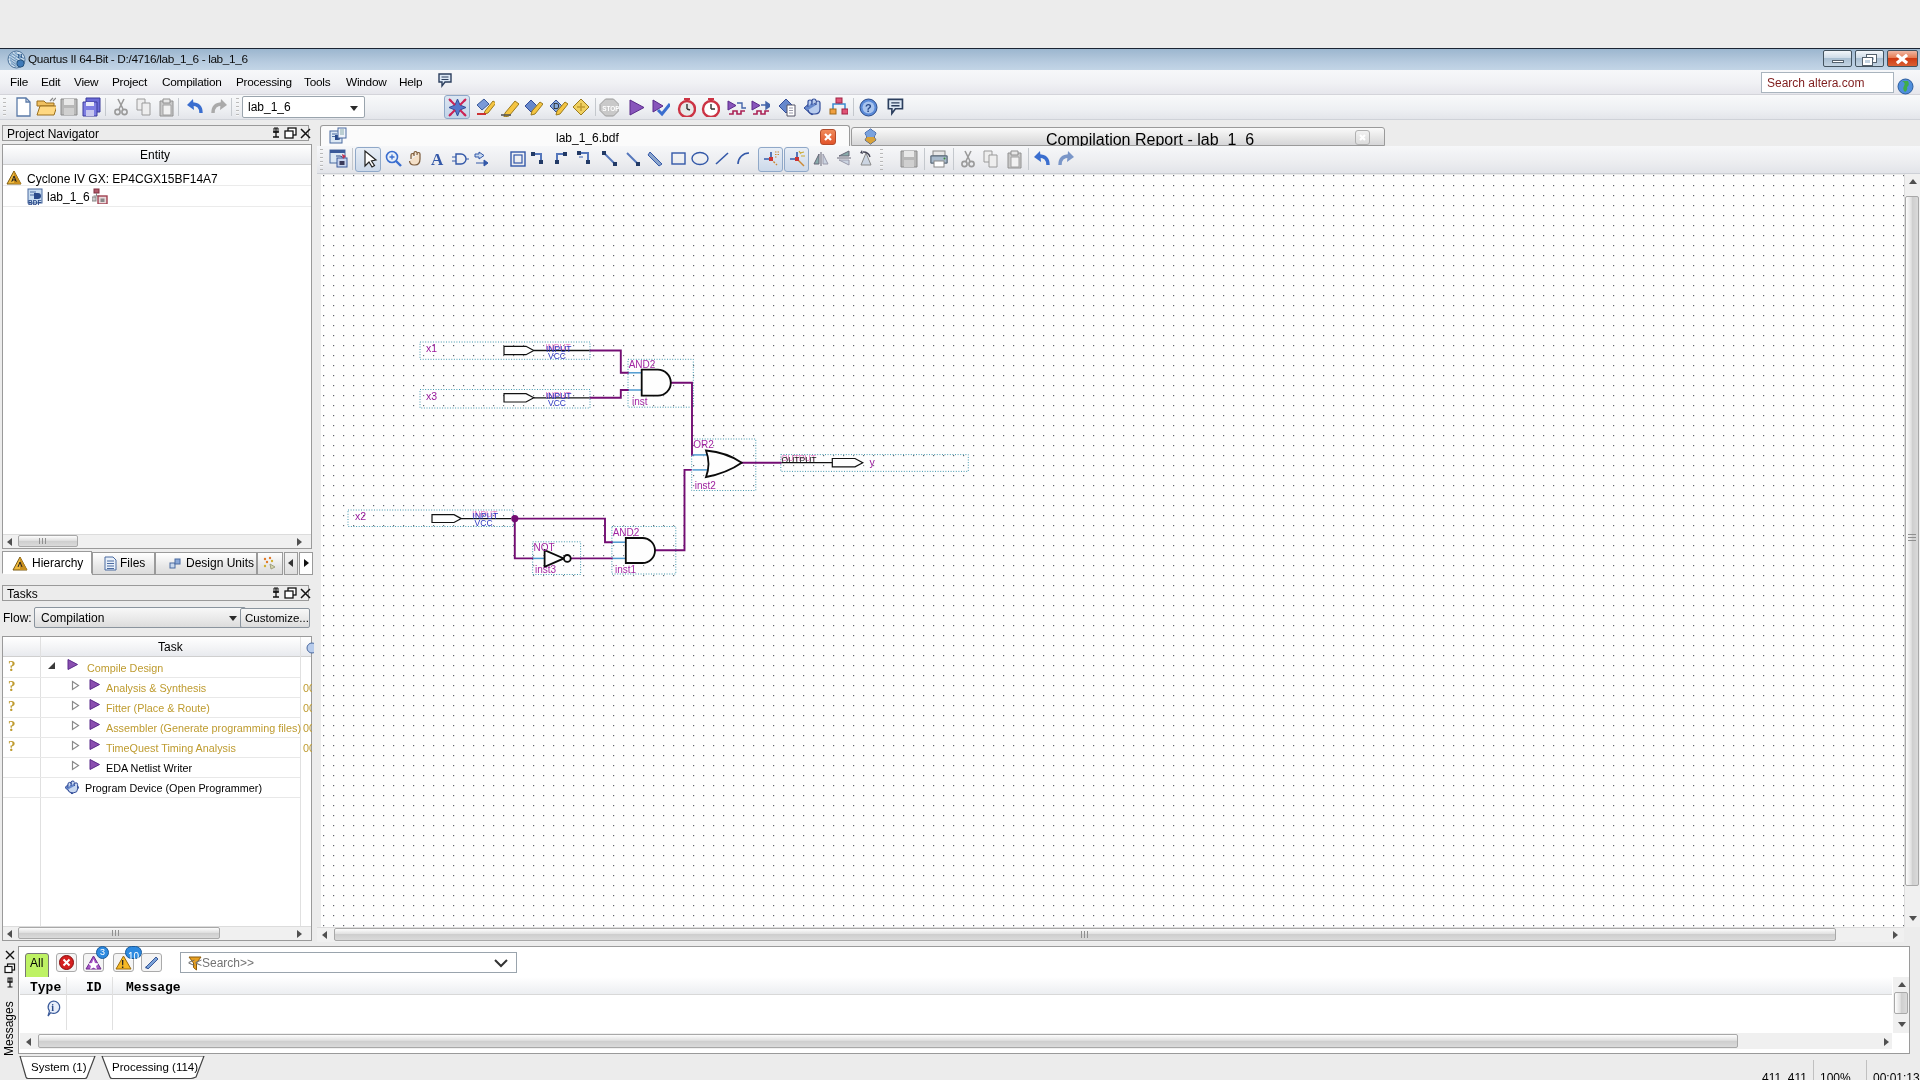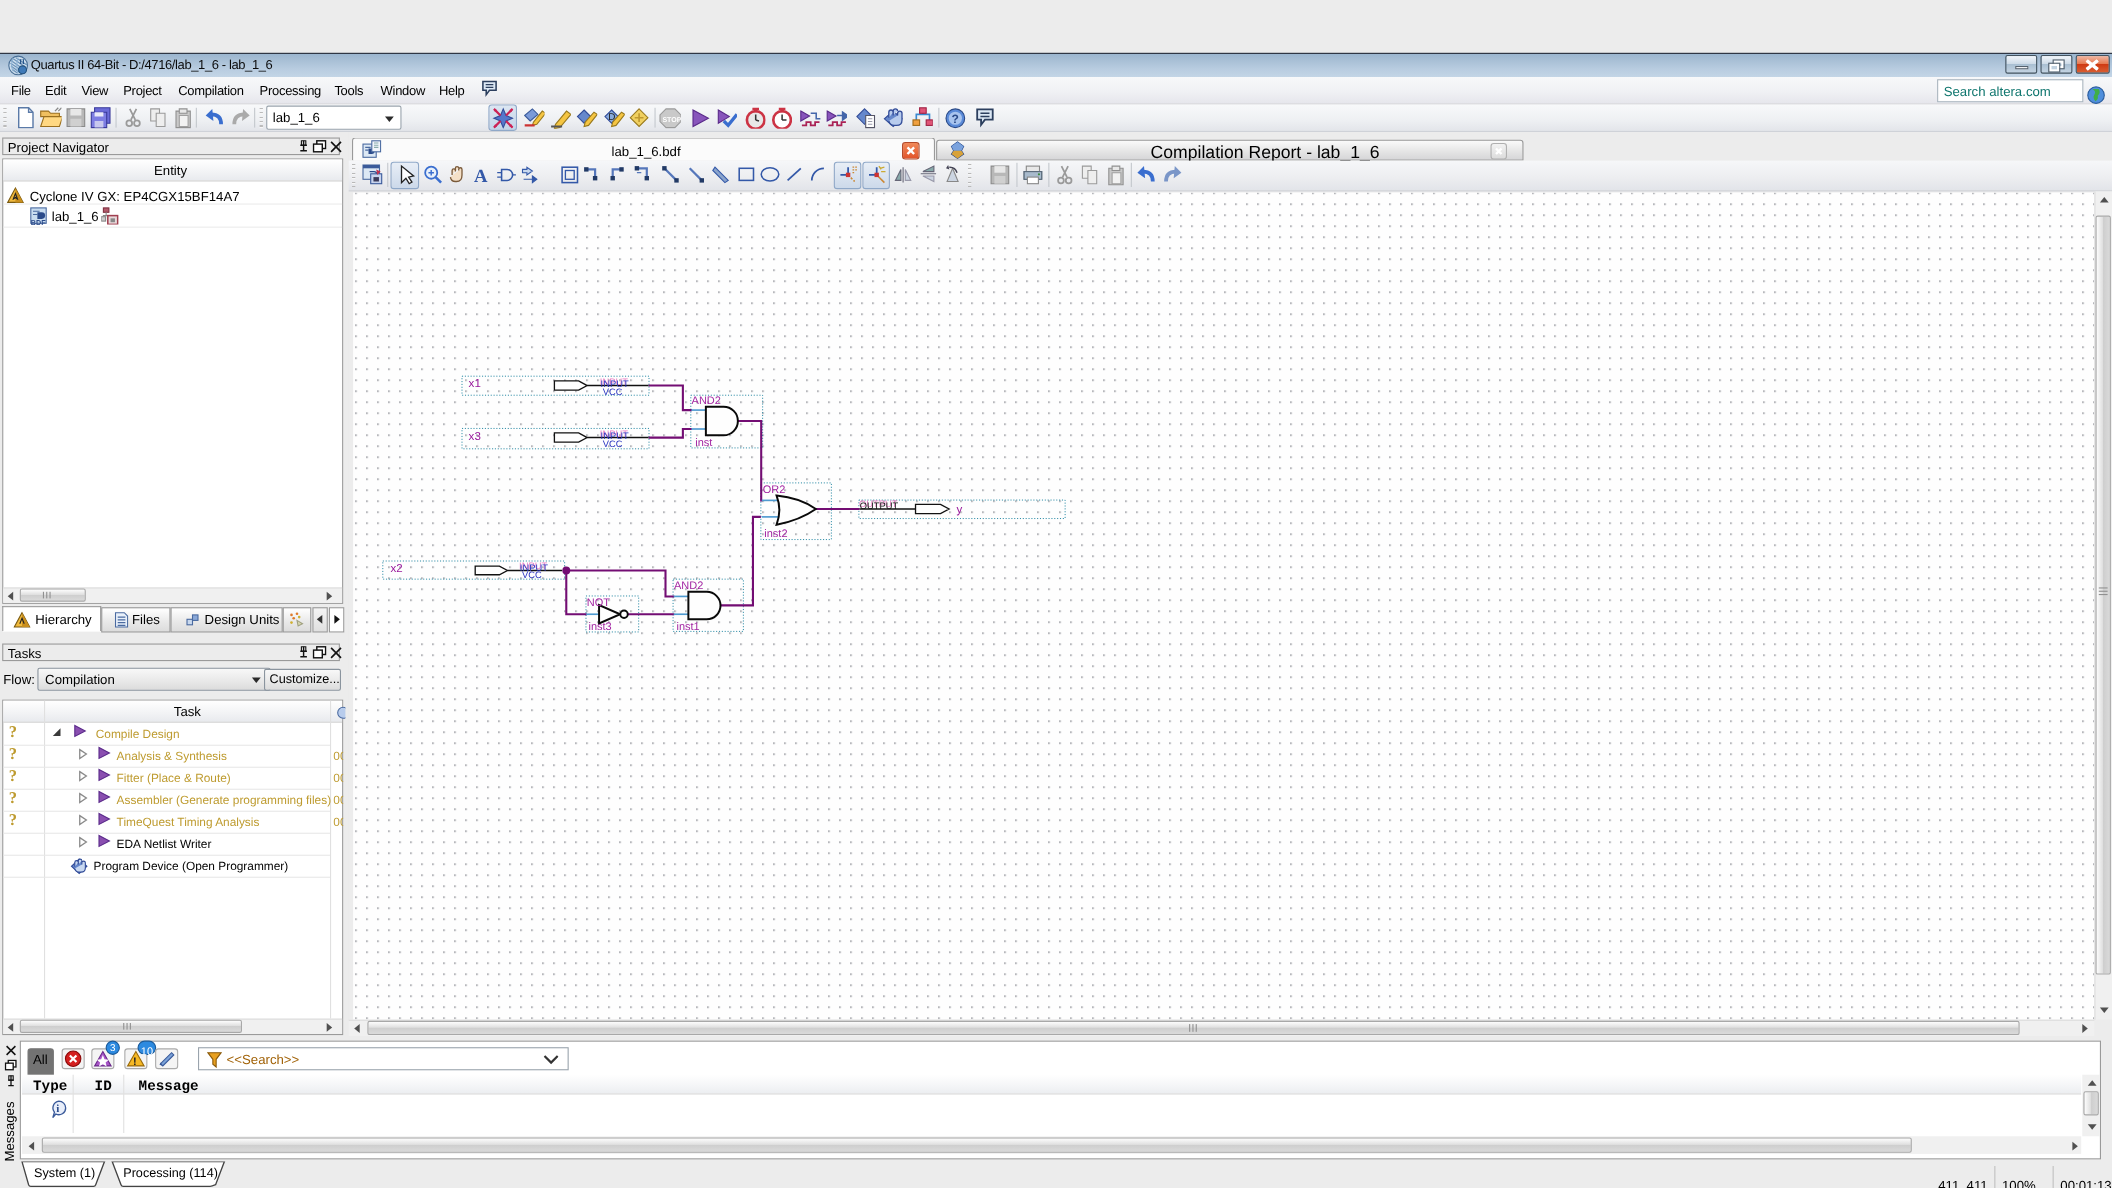--- a/index.html
+++ b/index.html
@@ -17,21 +17,21 @@
 #btn-min  { left:1823px; width:29px; background:linear-gradient(#f2f6fa 0%, #cfdce8 45%, #a9bfd2 50%, #c4d4e2 100%); }
 #btn-max  { left:1855px; width:29px; background:linear-gradient(#f2f6fa 0%, #cfdce8 45%, #a9bfd2 50%, #c4d4e2 100%); }
 #btn-close{ left:1887px; width:31px; background:linear-gradient(#f0b7a3 0%, #e67c54 45%, #cf3a13 50%, #d95f33 100%); }
 
 
 #menubar { left:0; top:22px; width:1920px; height:25px;
   background:linear-gradient(#f7f8fa 0%, #f0f1f4 55%, #e6e6ec 100%);
   border-bottom:1px solid #d4d4da; }
 .menuitem { position:absolute; top:27px; font-size:11.8px; letter-spacing:-0.25px; color:#000; }
 #searchbox { left:1761px; top:24px; width:133px; height:21px; background:#fff; border:1px solid #a9b4be; }
-#searchbox span { position:absolute; left:5px; top:3px; color:#0f766e; font-size:12px; }
+#searchbox span { position:absolute; left:5px; top:3px; color:#7f1d1d; font-size:12px; }
 
 
 #toolbar { left:0; top:47px; width:1920px; height:25px;
   background:linear-gradient(#f8f9fa 0%, #eef0f3 60%, #e3e5ea 100%);
   border-bottom:1px solid #cfd2d8; }
 .tsep { position:absolute; top:3px; width:1px; height:18px; background:#c4c8cd; }
 .ticon { position:absolute; top:2px; width:20px; height:20px; }
 #combo-top { left:242px; top:48px; width:123px; height:22px; background:#fff; border:1px solid #9aa4ad; border-radius:2px; }
 #combo-top .txt { position:absolute; left:5px; top:3px; font-size:12px; }
 .combo-arrow { position:absolute; width:0; height:0; border-left:4px solid transparent; border-right:4px solid transparent; border-top:5px solid #2b2b2b; }
@@ -729,21 +729,21 @@
   <svg class="abs" style="left:4px;top:915px" width="12" height="12">
       <rect x="3.5" y="1" width="7" height="6" fill="#fff" stroke="#111" stroke-width="1.2"></rect>
       <rect x="1" y="3.5" width="7" height="6" fill="#fff" stroke="#111" stroke-width="1.2"></rect>
     </svg>
   <svg class="abs" style="left:4px;top:929px" width="12" height="12">
       <path d="M6 1 v4 M3.5 5 h5 M6 5 v5 M3.5 10 h5" stroke="#111" stroke-width="1.2" fill="none"></path>
       <rect x="4" y="1" width="4" height="4" fill="none" stroke="#111"></rect>
     </svg>
   <div class="abs" style="left:2px;top:1008px;font-size:12px;transform:rotate(-90deg);transform-origin:0 0;white-space:nowrap">Messages</div>
 
-  <div class="abs" style="left:25px;top:905px;width:24px;height:27px;border:1px solid #777;border-radius:3px;background:#737373">
+  <div class="abs" style="left:25px;top:905px;width:24px;height:27px;border:1px solid #777;border-radius:3px;background:#bef264">
       <span style="position:absolute;left:4px;top:2px;font-size:12px">All</span>
     </div>
   <div class="abs" style="left:56px;top:905px;width:21px;height:19px;border:1px solid #aaa;border-radius:3px;background:#f4f4f4"><svg width="19" height="17">
         <circle cx="9.5" cy="8.5" r="7" fill="#d42020" stroke="#8a0a0a"></circle>
         <path d="M6.5 5.5 L12.5 11.5 M12.5 5.5 L6.5 11.5" stroke="#fff" stroke-width="2"></path>
       </svg></div>
   <div class="abs" style="left:83px;top:905px;width:21px;height:19px;border:1px solid #aaa;border-radius:3px;background:#f4f4f4"><svg width="19" height="17">
         <path d="M9.5 2 L17 15 H2 Z" fill="#a855c8" stroke="#6a2a8a"></path>
         <path d="M9.5 5 L11 9 L15 9.5 L12 12 L13 15.5 L9.5 13.5 L6 15.5 L7 12 L4 9.5 L8 9 Z" fill="#fff"></path>
       </svg></div>
@@ -758,21 +758,21 @@
       <span style="position:absolute;left:2px;top:4px;font-size:10px;color:#fff">10</span>
     </div>
   <div class="abs" style="left:141px;top:905px;width:21px;height:19px;border:1px solid #aaa;border-radius:3px;background:#f4f4f4"><svg width="19" height="17">
         <path d="M4 13 L14 3 L16 5 L6 15 Z" fill="#7aa2d8" stroke="#3a5a9a"></path>
         <path d="M3 14 l3 1 -2 -3 z" fill="#3a5a9a"></path>
       </svg></div>
   <div class="abs" style="left:180px;top:904px;width:337px;height:21px;border:1px solid #9aa4ad;background:#fff">
     <svg width="16" height="15" style="position:absolute;left:6px;top:3px">
         <path d="M2 1 h12 l-4.5 6 v7 l-3 -2.5 v-4.5 z" fill="#e8a020" stroke="#8a5a0a"></path>
       </svg>
-    <span style="position:absolute;left:25px;top:3px;color:#a16207">&lt;&lt;Search&gt;&gt;</span>
+    <span style="position:absolute;left:7px;top:3px;color:#737373">&lt;&lt;Search&gt;&gt;</span>
     <svg width="14" height="9" style="position:absolute;right:8px;top:6px">
         <path d="M1 1 L7 7 L13 1" fill="none" stroke="#333" stroke-width="2"></path>
       </svg>
   </div>
 
   <div class="abs" style="left:20px;top:929px;width:1872px;height:18px;background:linear-gradient(#ffffff,#f4f5f7 60%,#eceef1);border-bottom:1px solid #d8d8d8"></div>
   <div class="abs mono" style="left:30px;top:932px;font-size:13px;font-weight:bold">Type</div>
   <div class="abs mono" style="left:86px;top:932px;font-size:13px;font-weight:bold">ID</div>
   <div class="abs mono" style="left:126px;top:932px;font-size:13px;font-weight:bold">Message</div>
   <div class="abs" style="left:66px;top:929px;width:1px;height:53px;background:#e0e0e0"></div>

